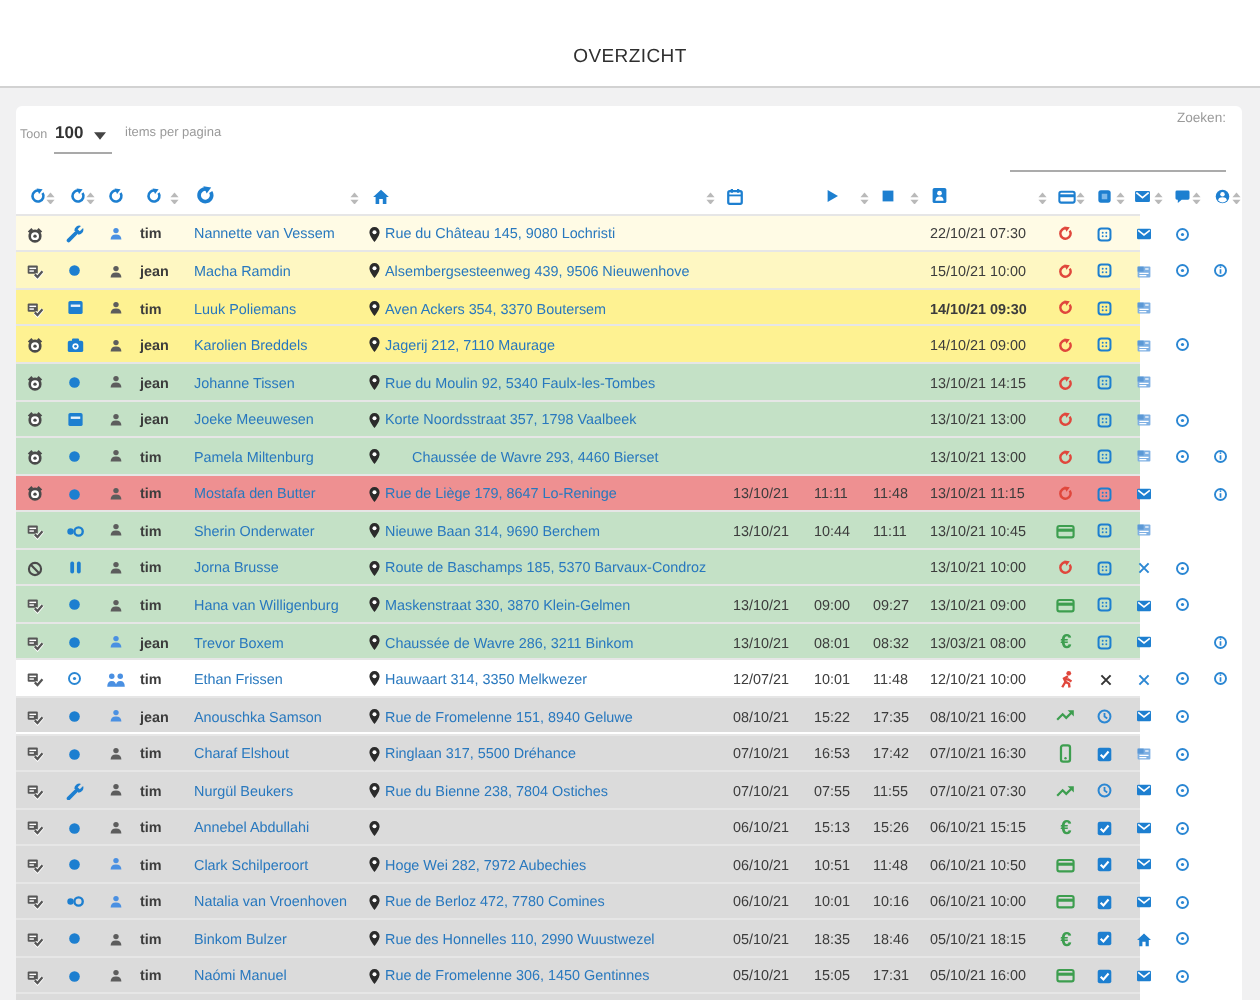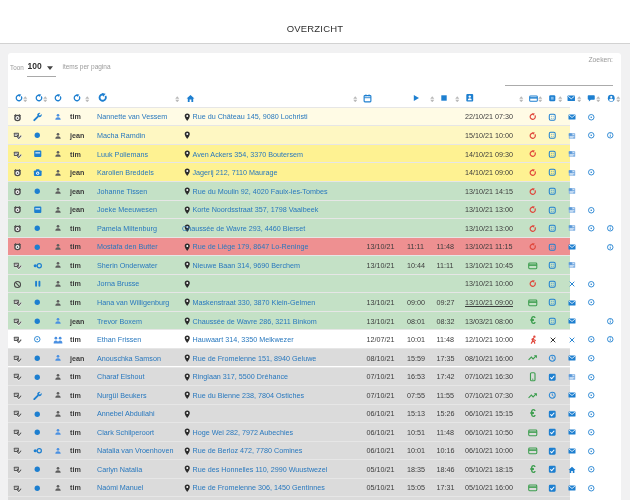--- a/index.html
+++ b/index.html
@@ -208,20 +208,21 @@
     <svg class="ic" style="left:45.5px;top:5.3px" width="8" height="8" viewBox="0 0 16 16">
       <circle cx="8" cy="4.6" r="2.7" fill="#5d5d5d"></circle>
       <path d="M2.6 13.6 Q2.6 8.4 8 8.4 Q13.4 8.4 13.4 13.6 Z" fill="#5d5d5d"></path>
     </svg>
     <span class="t bold" style="left:62.0px;top:4.7px;">jean</span>
     <span class="lnk" style="left:89.0px;top:4.7px;">Macha Ramdin</span>
     <svg class="ic" style="left:175.2px;top:5.0px" width="8.5" height="8.5" viewBox="0 0 16 16">
       <path d="M8 1 A4.8 4.8 0 0 1 12.8 5.8 C12.8 9.4 8 15 8 15 C8 15 3.2 9.4 3.2 5.8 A4.8 4.8 0 0 1 8 1 Z" fill="#2b2b2b"></path>
       <circle cx="8" cy="5.8" r="1.9" fill="#fff"></circle>
     </svg>
+    <span class="lnk" style="left:184.5px;top:4.7px;">Alsembergsesteenweg 439, 9506 Nieuwenhove</span>
     <span class="t" style="left:457.0px;top:4.7px;">15/10/21 10:00</span>
     <svg class="ic" style="left:521.2px;top:5.5px" width="7.5" height="7.5" viewBox="0 0 16 16">
       <g fill="none" stroke="#e0473c" stroke-width="2.6">
         <path d="M9.4 2.7 A5.5 5.5 0 1 0 12.5 4.9"></path>
       </g>
       <path d="M6.6 0.4 L12.6 1.2 L9.1 6.0 Z" fill="#e0473c"></path>
     </svg>
     <svg class="ic" style="left:540.2px;top:5.0px" width="8.5" height="8.5" viewBox="0 0 16 16">
       <rect x="2.4" y="2.4" width="11.2" height="11.2" rx="2.6" fill="none" stroke="#1d7fd0" stroke-width="1.9"></rect>
       <circle cx="6.3" cy="6.3" r="0.9" fill="#1d7fd0"></circle>
@@ -261,21 +262,21 @@
       <circle cx="8" cy="4.6" r="2.7" fill="#5d5d5d"></circle>
       <path d="M2.6 13.6 Q2.6 8.4 8 8.4 Q13.4 8.4 13.4 13.6 Z" fill="#5d5d5d"></path>
     </svg>
     <span class="t bold" style="left:62.0px;top:4.7px;">tim</span>
     <span class="lnk" style="left:89.0px;top:4.7px;">Luuk Poliemans</span>
     <svg class="ic" style="left:175.2px;top:5.0px" width="8.5" height="8.5" viewBox="0 0 16 16">
       <path d="M8 1 A4.8 4.8 0 0 1 12.8 5.8 C12.8 9.4 8 15 8 15 C8 15 3.2 9.4 3.2 5.8 A4.8 4.8 0 0 1 8 1 Z" fill="#2b2b2b"></path>
       <circle cx="8" cy="5.8" r="1.9" fill="#fff"></circle>
     </svg>
     <span class="lnk" style="left:184.5px;top:4.7px;">Aven Ackers 354, 3370 Boutersem</span>
-    <span class="t" style="left:457.0px;top:4.7px;">14/10/21 09:30</span>
+    <span class="t" style="left:457.0px;top:4.7px;font-weight:bold;">14/10/21 09:30</span>
     <svg class="ic" style="left:521.2px;top:5.5px" width="7.5" height="7.5" viewBox="0 0 16 16">
       <g fill="none" stroke="#e0473c" stroke-width="2.6">
         <path d="M9.4 2.7 A5.5 5.5 0 1 0 12.5 4.9"></path>
       </g>
       <path d="M6.6 0.4 L12.6 1.2 L9.1 6.0 Z" fill="#e0473c"></path>
     </svg>
     <svg class="ic" style="left:540.2px;top:5.0px" width="8.5" height="8.5" viewBox="0 0 16 16">
       <rect x="2.4" y="2.4" width="11.2" height="11.2" rx="2.6" fill="none" stroke="#1d7fd0" stroke-width="1.9"></rect>
       <circle cx="6.3" cy="6.3" r="0.9" fill="#1d7fd0"></circle>
       <circle cx="9.7" cy="6.3" r="0.9" fill="#1d7fd0"></circle>
@@ -351,21 +352,21 @@
     <svg class="ic" style="left:45.5px;top:5.3px" width="8" height="8" viewBox="0 0 16 16">
       <circle cx="8" cy="4.6" r="2.7" fill="#5d5d5d"></circle>
       <path d="M2.6 13.6 Q2.6 8.4 8 8.4 Q13.4 8.4 13.4 13.6 Z" fill="#5d5d5d"></path>
     </svg>
     <span class="t bold" style="left:62.0px;top:4.7px;">jean</span>
     <span class="lnk" style="left:89.0px;top:4.7px;">Johanne Tissen</span>
     <svg class="ic" style="left:175.2px;top:5.0px" width="8.5" height="8.5" viewBox="0 0 16 16">
       <path d="M8 1 A4.8 4.8 0 0 1 12.8 5.8 C12.8 9.4 8 15 8 15 C8 15 3.2 9.4 3.2 5.8 A4.8 4.8 0 0 1 8 1 Z" fill="#2b2b2b"></path>
       <circle cx="8" cy="5.8" r="1.9" fill="#fff"></circle>
     </svg>
-    <span class="lnk" style="left:184.5px;top:4.7px;">Rue du Moulin 92, 4020 Faulx-les-Tombes</span>
+    <span class="lnk" style="left:184.5px;top:4.7px;">Rue du Moulin 92, 5340 Faulx-les-Tombes</span>
     <span class="t" style="left:457.0px;top:4.7px;">13/10/21 14:15</span>
     <svg class="ic" style="left:521.2px;top:5.5px" width="7.5" height="7.5" viewBox="0 0 16 16">
       <g fill="none" stroke="#e0473c" stroke-width="2.6">
         <path d="M9.4 2.7 A5.5 5.5 0 1 0 12.5 4.9"></path>
       </g>
       <path d="M6.6 0.4 L12.6 1.2 L9.1 6.0 Z" fill="#e0473c"></path>
     </svg>
     <svg class="ic" style="left:540.2px;top:5.0px" width="8.5" height="8.5" viewBox="0 0 16 16">
       <rect x="2.4" y="2.4" width="11.2" height="11.2" rx="2.6" fill="none" stroke="#1d7fd0" stroke-width="1.9"></rect>
       <circle cx="6.3" cy="6.3" r="0.9" fill="#1d7fd0"></circle>
@@ -440,21 +441,21 @@
     <svg class="ic" style="left:45.5px;top:5.3px" width="8" height="8" viewBox="0 0 16 16">
       <circle cx="8" cy="4.6" r="2.7" fill="#5d5d5d"></circle>
       <path d="M2.6 13.6 Q2.6 8.4 8 8.4 Q13.4 8.4 13.4 13.6 Z" fill="#5d5d5d"></path>
     </svg>
     <span class="t bold" style="left:62.0px;top:4.7px;">tim</span>
     <span class="lnk" style="left:89.0px;top:4.7px;">Pamela Miltenburg</span>
     <svg class="ic" style="left:175.2px;top:5.0px" width="8.5" height="8.5" viewBox="0 0 16 16">
       <path d="M8 1 A4.8 4.8 0 0 1 12.8 5.8 C12.8 9.4 8 15 8 15 C8 15 3.2 9.4 3.2 5.8 A4.8 4.8 0 0 1 8 1 Z" fill="#2b2b2b"></path>
       <circle cx="8" cy="5.8" r="1.9" fill="#fff"></circle>
     </svg>
-    <span class="lnk" style="left:174px;top:4.7px;text-align:center;">Chaussée de Wavre 293, 4460 Bierset</span>
+    <span class="lnk" style="left:198px;top:4.7px;text-align:center;">Chaussée de Wavre 293, 4460 Bierset</span>
     <span class="t" style="left:457.0px;top:4.7px;">13/10/21 13:00</span>
     <svg class="ic" style="left:521.2px;top:5.5px" width="7.5" height="7.5" viewBox="0 0 16 16">
       <g fill="none" stroke="#e0473c" stroke-width="2.6">
         <path d="M9.4 2.7 A5.5 5.5 0 1 0 12.5 4.9"></path>
       </g>
       <path d="M6.6 0.4 L12.6 1.2 L9.1 6.0 Z" fill="#e0473c"></path>
     </svg>
     <svg class="ic" style="left:540.2px;top:5.0px" width="8.5" height="8.5" viewBox="0 0 16 16">
       <rect x="2.4" y="2.4" width="11.2" height="11.2" rx="2.6" fill="none" stroke="#1d7fd0" stroke-width="1.9"></rect>
       <circle cx="6.3" cy="6.3" r="0.9" fill="#1d7fd0"></circle>
@@ -583,20 +584,21 @@
     <svg class="ic" style="left:45.5px;top:5.3px" width="8" height="8" viewBox="0 0 16 16">
       <circle cx="8" cy="4.6" r="2.7" fill="#5d5d5d"></circle>
       <path d="M2.6 13.6 Q2.6 8.4 8 8.4 Q13.4 8.4 13.4 13.6 Z" fill="#5d5d5d"></path>
     </svg>
     <span class="t bold" style="left:62.0px;top:4.7px;">tim</span>
     <span class="lnk" style="left:89.0px;top:4.7px;">Jorna Brusse</span>
     <svg class="ic" style="left:175.2px;top:5.0px" width="8.5" height="8.5" viewBox="0 0 16 16">
       <path d="M8 1 A4.8 4.8 0 0 1 12.8 5.8 C12.8 9.4 8 15 8 15 C8 15 3.2 9.4 3.2 5.8 A4.8 4.8 0 0 1 8 1 Z" fill="#2b2b2b"></path>
       <circle cx="8" cy="5.8" r="1.9" fill="#fff"></circle>
     </svg>
+    <span class="lnk" style="left:184.5px;top:4.7px;">Route de Baschamps 185, 5370 Barvaux-Condroz</span>
     <span class="t" style="left:457.0px;top:4.7px;">13/10/21 10:00</span>
     <svg class="ic" style="left:521.2px;top:5.5px" width="7.5" height="7.5" viewBox="0 0 16 16">
       <g fill="none" stroke="#e0473c" stroke-width="2.6">
         <path d="M9.4 2.7 A5.5 5.5 0 1 0 12.5 4.9"></path>
       </g>
       <path d="M6.6 0.4 L12.6 1.2 L9.1 6.0 Z" fill="#e0473c"></path>
     </svg>
     <svg class="ic" style="left:540.2px;top:5.0px" width="8.5" height="8.5" viewBox="0 0 16 16">
       <rect x="2.4" y="2.4" width="11.2" height="11.2" rx="2.6" fill="none" stroke="#1d7fd0" stroke-width="1.9"></rect>
       <circle cx="6.3" cy="6.3" r="0.9" fill="#1d7fd0"></circle>
@@ -630,21 +632,21 @@
     <span class="t bold" style="left:62.0px;top:4.7px;">tim</span>
     <span class="lnk" style="left:89.0px;top:4.7px;">Hana van Willigenburg</span>
     <svg class="ic" style="left:175.2px;top:5.0px" width="8.5" height="8.5" viewBox="0 0 16 16">
       <path d="M8 1 A4.8 4.8 0 0 1 12.8 5.8 C12.8 9.4 8 15 8 15 C8 15 3.2 9.4 3.2 5.8 A4.8 4.8 0 0 1 8 1 Z" fill="#2b2b2b"></path>
       <circle cx="8" cy="5.8" r="1.9" fill="#fff"></circle>
     </svg>
     <span class="lnk" style="left:184.5px;top:4.7px;">Maskenstraat 330, 3870 Klein-Gelmen</span>
     <span class="t" style="left:358.5px;top:4.7px;">13/10/21</span>
     <span class="t" style="left:399.0px;top:4.7px;">09:00</span>
     <span class="t" style="left:428.5px;top:4.7px;">09:27</span>
-    <span class="t" style="left:457.0px;top:4.7px;text-decoration:underline;">13/10/21 09:00</span>
+    <span class="t" style="left:457.0px;top:4.7px;">13/10/21 09:00</span>
     <svg class="ic" style="left:520.2px;top:4.5px" width="9.5" height="9.5" viewBox="0 0 16 16">
       <rect x="1.2" y="3.4" width="13.6" height="9.6" rx="1.6" fill="none" stroke="#3d9e4f" stroke-width="1.8"></rect>
       <rect x="1.2" y="5.6" width="13.6" height="2.6" fill="#3d9e4f"></rect>
     </svg>
     <svg class="ic" style="left:540.2px;top:5.0px" width="8.5" height="8.5" viewBox="0 0 16 16">
       <rect x="2.4" y="2.4" width="11.2" height="11.2" rx="2.6" fill="none" stroke="#1d7fd0" stroke-width="1.9"></rect>
       <circle cx="6.3" cy="6.3" r="0.9" fill="#1d7fd0"></circle>
       <circle cx="9.7" cy="6.3" r="0.9" fill="#1d7fd0"></circle>
       <circle cx="6.3" cy="9.7" r="0.9" fill="#1d7fd0"></circle>
       <circle cx="9.7" cy="9.7" r="0.9" fill="#1d7fd0"></circle>
@@ -769,21 +771,21 @@
       <path d="M2.6 13.6 Q2.6 8.4 8 8.4 Q13.4 8.4 13.4 13.6 Z" fill="#4a90e2"></path>
     </svg>
     <span class="t bold" style="left:62.0px;top:4.7px;">jean</span>
     <span class="lnk" style="left:89.0px;top:4.7px;">Anouschka Samson</span>
     <svg class="ic" style="left:175.2px;top:5.0px" width="8.5" height="8.5" viewBox="0 0 16 16">
       <path d="M8 1 A4.8 4.8 0 0 1 12.8 5.8 C12.8 9.4 8 15 8 15 C8 15 3.2 9.4 3.2 5.8 A4.8 4.8 0 0 1 8 1 Z" fill="#2b2b2b"></path>
       <circle cx="8" cy="5.8" r="1.9" fill="#fff"></circle>
     </svg>
     <span class="lnk" style="left:184.5px;top:4.7px;">Rue de Fromelenne 151, 8940 Geluwe</span>
     <span class="t" style="left:358.5px;top:4.7px;">08/10/21</span>
-    <span class="t" style="left:399.0px;top:4.7px;">15:59</span>
+    <span class="t" style="left:399.0px;top:4.7px;">15:22</span>
     <span class="t" style="left:428.5px;top:4.7px;">17:35</span>
     <span class="t" style="left:457.0px;top:4.7px;">08/10/21 16:00</span>
     <svg class="ic" style="left:520.2px;top:4.5px" width="9.5" height="9.5" viewBox="0 0 16 16">
       <path d="M1 11.6 L5.6 7 L8.6 10 L13.6 5" stroke="#3d9e4f" stroke-width="1.9" fill="none"></path>
       <path d="M9.8 3.6 H15 V8.8 Z" fill="#3d9e4f"></path>
     </svg>
     <svg class="ic" style="left:540.2px;top:5.0px" width="8.5" height="8.5" viewBox="0 0 16 16">
       <circle cx="8" cy="8" r="5.6" fill="none" stroke="#2b87d3" stroke-width="1.9"></circle>
       <path d="M8 4.6 V8 L10.6 9.8" stroke="#2b87d3" stroke-width="1.7" fill="none"></path>
     </svg>
@@ -1022,21 +1024,21 @@
       <path d="M7.8 11 L10.2 13.4 L14.6 8.2" stroke="#565656" stroke-width="2" fill="none"></path>
     </svg>
     <svg class="ic" style="left:25.2px;top:5.0px" width="8.5" height="8.5" viewBox="0 0 16 16">
       <circle cx="8" cy="8" r="5" fill="#1d7fd0"></circle>
     </svg>
     <svg class="ic" style="left:45.5px;top:5.3px" width="8" height="8" viewBox="0 0 16 16">
       <circle cx="8" cy="4.6" r="2.7" fill="#5d5d5d"></circle>
       <path d="M2.6 13.6 Q2.6 8.4 8 8.4 Q13.4 8.4 13.4 13.6 Z" fill="#5d5d5d"></path>
     </svg>
     <span class="t bold" style="left:62.0px;top:4.7px;">tim</span>
-    <span class="lnk" style="left:89.0px;top:4.7px;">Carlyn Natalia</span>
+    <span class="lnk" style="left:89.0px;top:4.7px;">Binkom Bulzer</span>
     <svg class="ic" style="left:175.2px;top:5.0px" width="8.5" height="8.5" viewBox="0 0 16 16">
       <path d="M8 1 A4.8 4.8 0 0 1 12.8 5.8 C12.8 9.4 8 15 8 15 C8 15 3.2 9.4 3.2 5.8 A4.8 4.8 0 0 1 8 1 Z" fill="#2b2b2b"></path>
       <circle cx="8" cy="5.8" r="1.9" fill="#fff"></circle>
     </svg>
     <span class="lnk" style="left:184.5px;top:4.7px;">Rue des Honnelles 110, 2990 Wuustwezel</span>
     <span class="t" style="left:358.5px;top:4.7px;">05/10/21</span>
     <span class="t" style="left:399.0px;top:4.7px;">18:35</span>
     <span class="t" style="left:428.5px;top:4.7px;">18:46</span>
     <span class="t" style="left:457.0px;top:4.7px;">05/10/21 18:15</span>
     <svg class="ic" style="left:520.0px;top:4.3px" width="10" height="10" viewBox="0 0 16 16">

